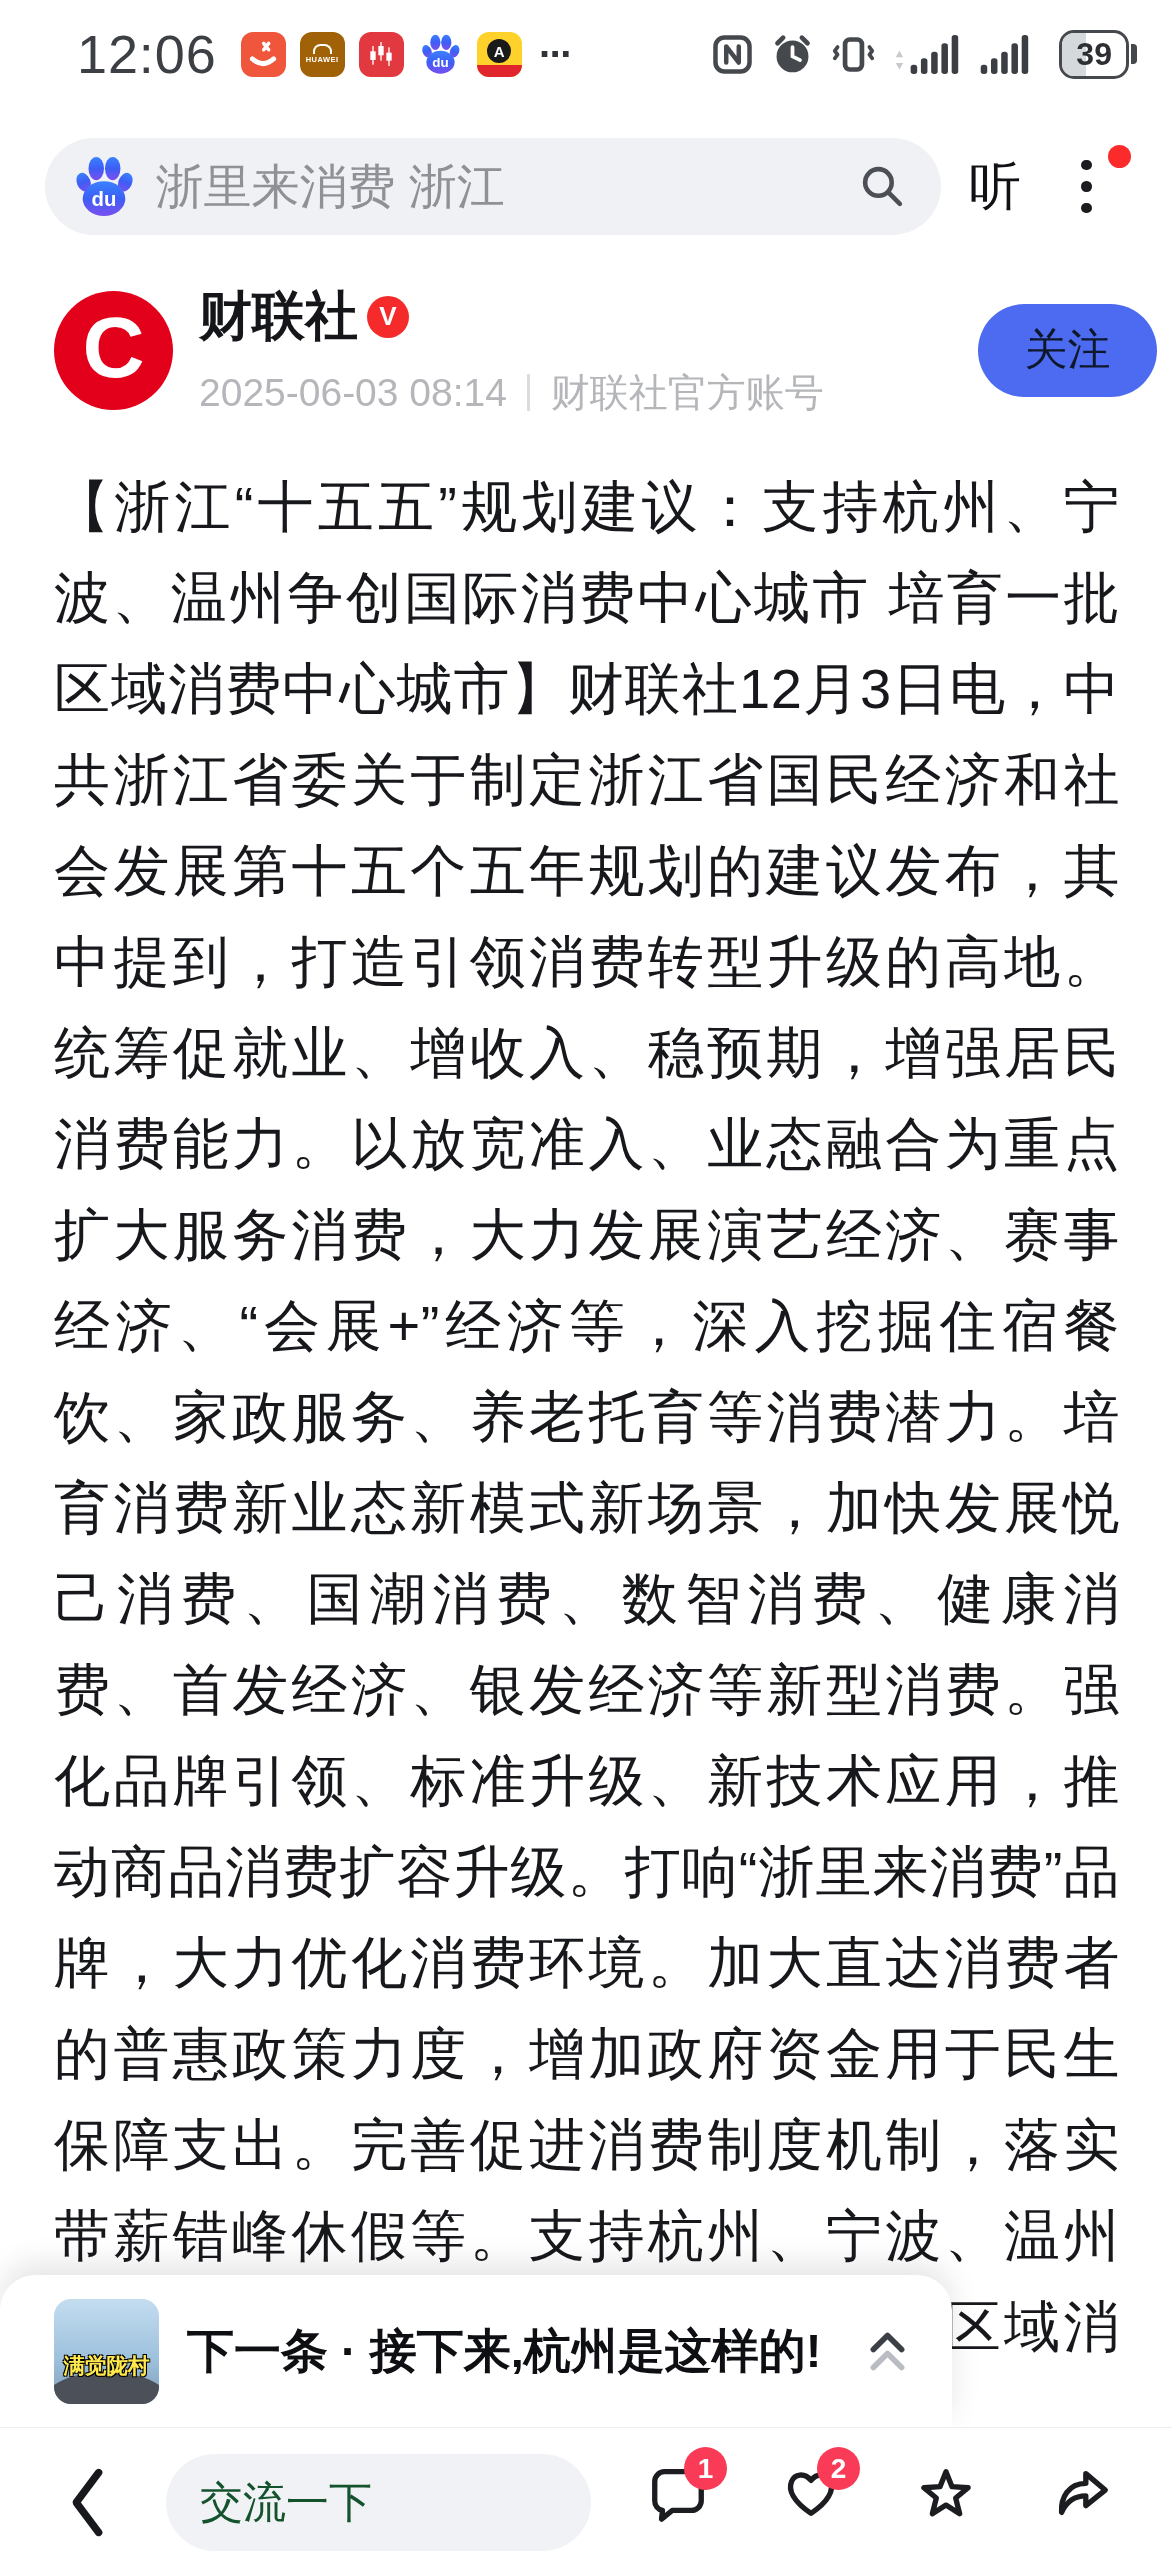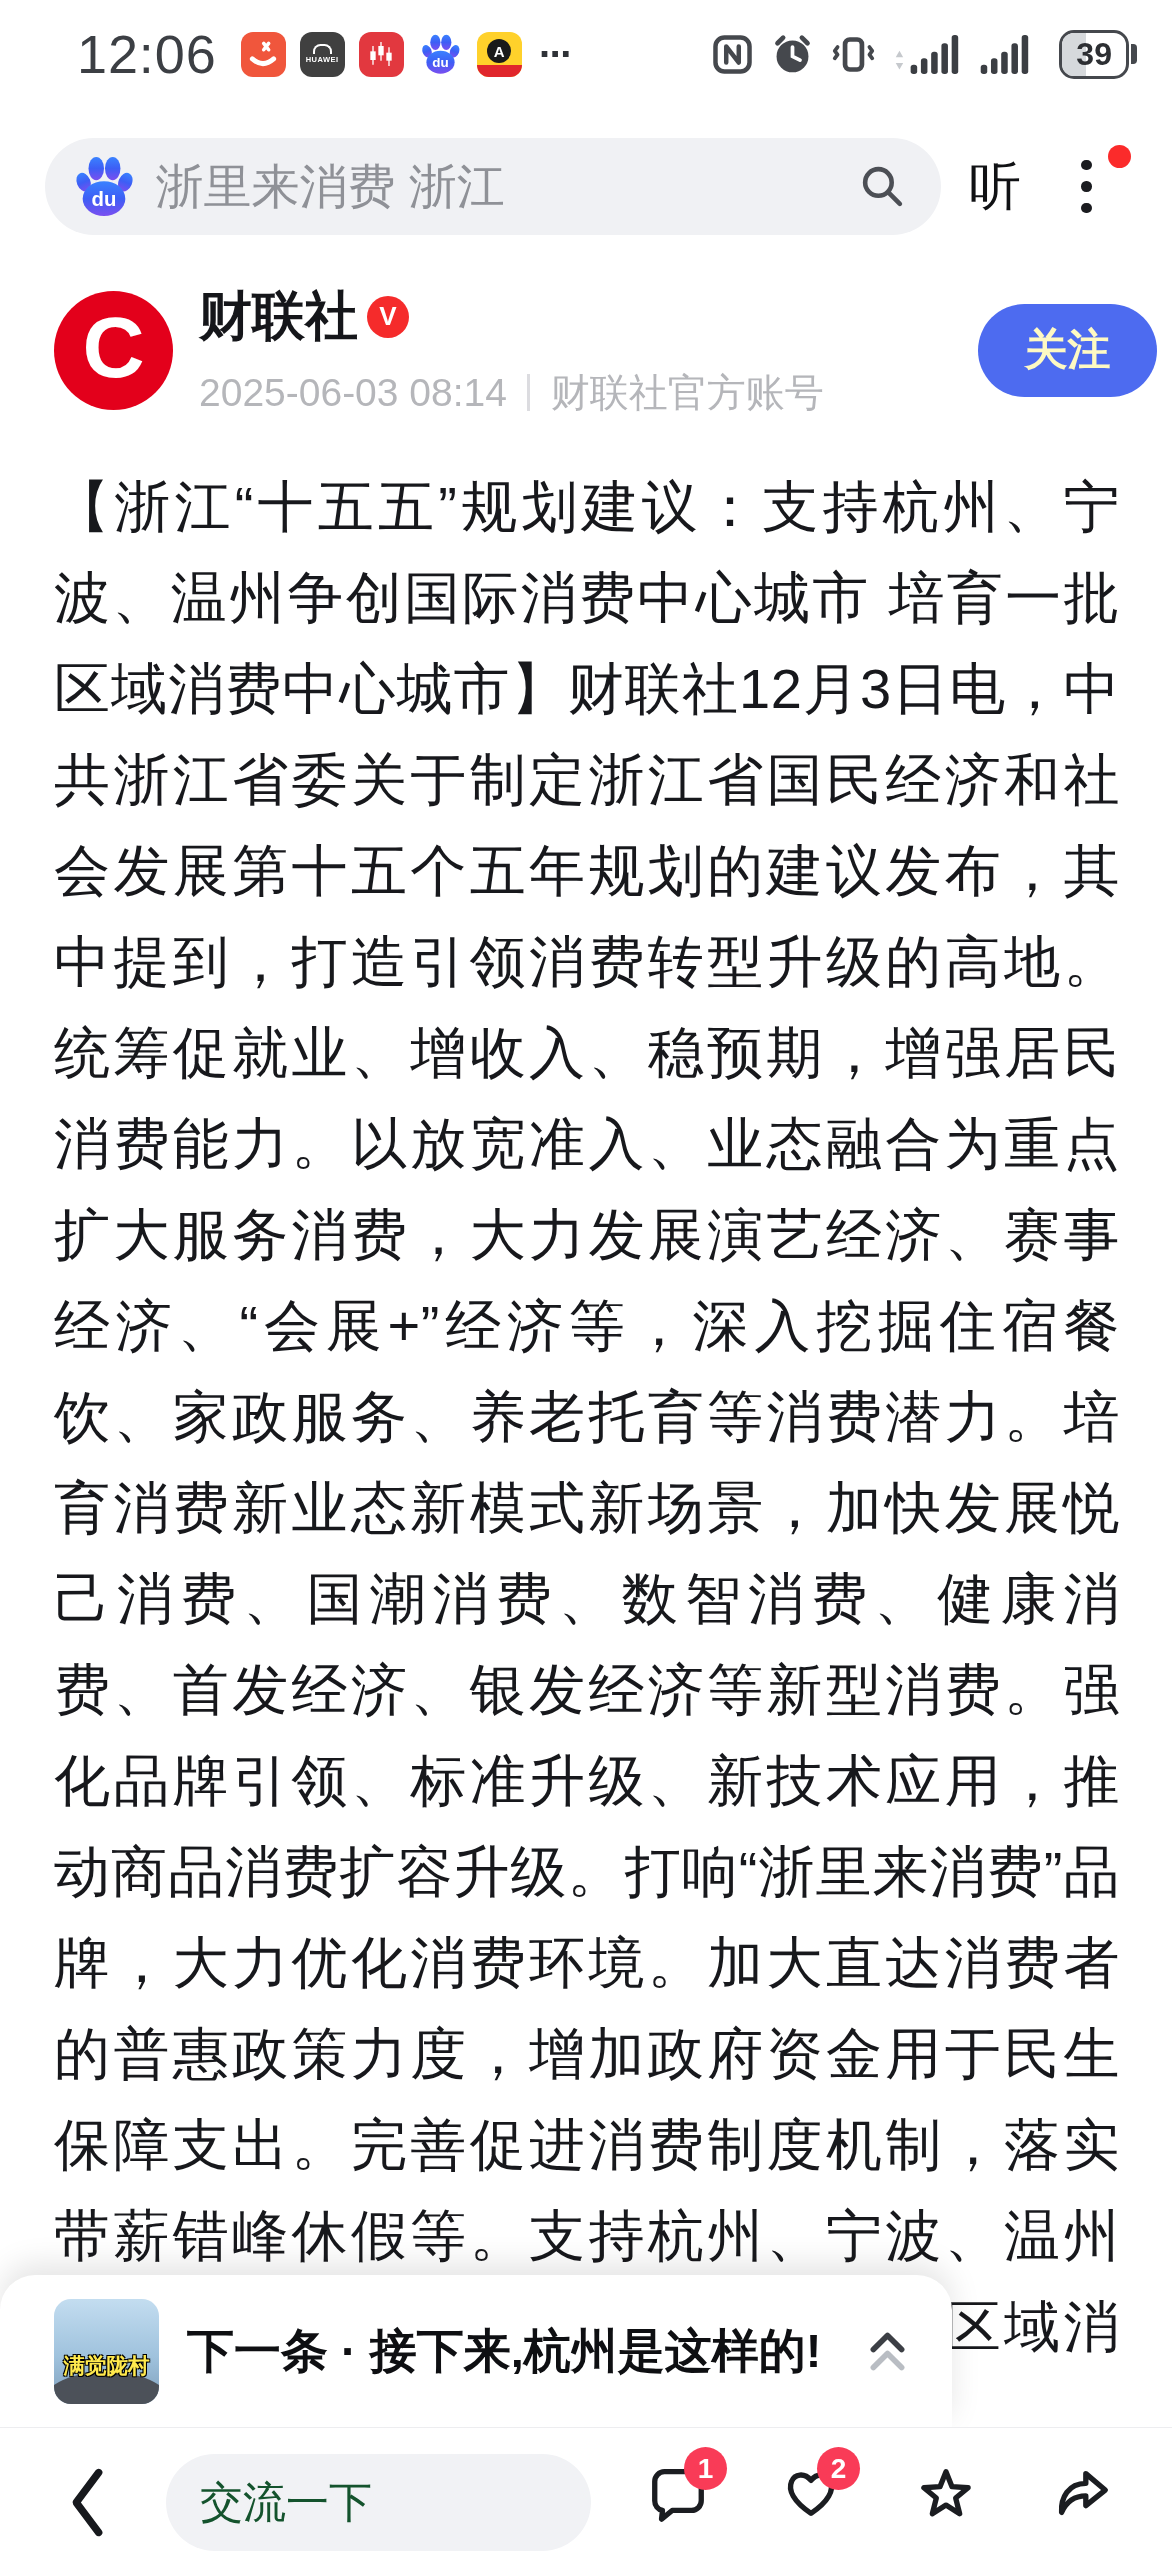--- a/index.html
+++ b/index.html
@@ -7,21 +7,21 @@
           font-family:"Liberation Sans","DejaVu Sans",sans-serif;color:#17181c;}
 
   
   .status-bar{position:absolute;top:13px;left:0;right:0;height:82px;
               display:flex;align-items:center;padding:0 35px 0 77px;box-sizing:border-box;}
   .time{font-size:54px;font-weight:500;color:#3c3f44;letter-spacing:0.9px;}
   .notif-icons{display:flex;align-items:center;gap:14px;margin-left:24px;}
   .mini{width:45px;height:45px;border-radius:12px;display:flex;align-items:center;justify-content:center;
         position:relative;overflow:hidden;flex:0 0 auto;}
   .mini.call{background:#f0563c;}
-  .mini.hw{background:#404040;flex-direction:column;}
+  .mini.hw{background:#a16207;flex-direction:column;}
   .hw-handle{width:15px;height:8.4px;border:2.8px solid #fff;border-bottom:none;border-radius:7.5px 7.5px 0 0;margin-bottom:0.9px;}
   .hw-label{font-size:7.5px;font-weight:700;color:#fff;letter-spacing:0.5px;}
   .mini.stock{background:#e2383f;}
   .mini.baidu-app{background:#fff;}
   .mini.car{background:#ffd12b;}
   .car-ring{width:24px;height:24px;border-radius:50%;background:#1a1a1a;color:#fff;font-size:15px;font-weight:800;
             display:flex;align-items:center;justify-content:center;margin-top:-5.6px;}
   .car-band{position:absolute;bottom:0;left:0;right:0;height:11.2px;background:#e0262c;}
   .more-dots{font-size:32px;color:#2f3237;font-weight:700;letter-spacing:1.9px;margin-left:3.7px;}
 
@@ -49,21 +49,21 @@
   .avatar{width:119px;height:119px;border-radius:50%;background:#e3001b;display:flex;align-items:center;justify-content:center;}
   .avatar-letter{font-size:86px;font-weight:800;color:#fff;transform:translateY(-2.8px);}
   .pub-info{margin-left:26px;display:flex;flex-direction:column;justify-content:center;gap:13px;}
   .pub-name-row{display:flex;align-items:center;gap:9px;}
   .pub-name{font-size:53px;font-weight:700;color:#15161a;}
   .v-badge{width:42px;height:42px;border-radius:50%;background:#f52b2b;color:#fff;font-size:26px;font-weight:800;
            display:flex;align-items:center;justify-content:center;}
   .pub-meta{display:flex;align-items:center;font-size:39px;color:#b5b6ba;}
   .meta-sep{width:2.8px;height:37px;background:#dcdce0;margin:0 20.5px;}
   .follow-btn{margin-left:auto;width:179px;height:93px;border-radius:47px;background:#4d6bf0;border:none;
-              color:#fef9c3;font-size:43px;font-weight:700;display:flex;align-items:center;justify-content:center;
+              color:#0f172a;font-size:43px;font-weight:400;display:flex;align-items:center;justify-content:center;
               font-family:inherit;}
 
   
   .article{position:absolute;top:461px;left:54px;right:52px;font-size:56px;line-height:91px;color:#17181c;
            text-align:justify;word-break:break-all;letter-spacing:0.5px;}
 
   
   .next-card{position:absolute;top:2275px;left:0;width:952px;height:152px;background:#fff;
              border-radius:35px 35px 0 0;box-shadow:0 -11.2px 30px rgba(0,0,0,.10);
              display:flex;align-items:center;padding:0 41px 0 54px;box-sizing:border-box;}

